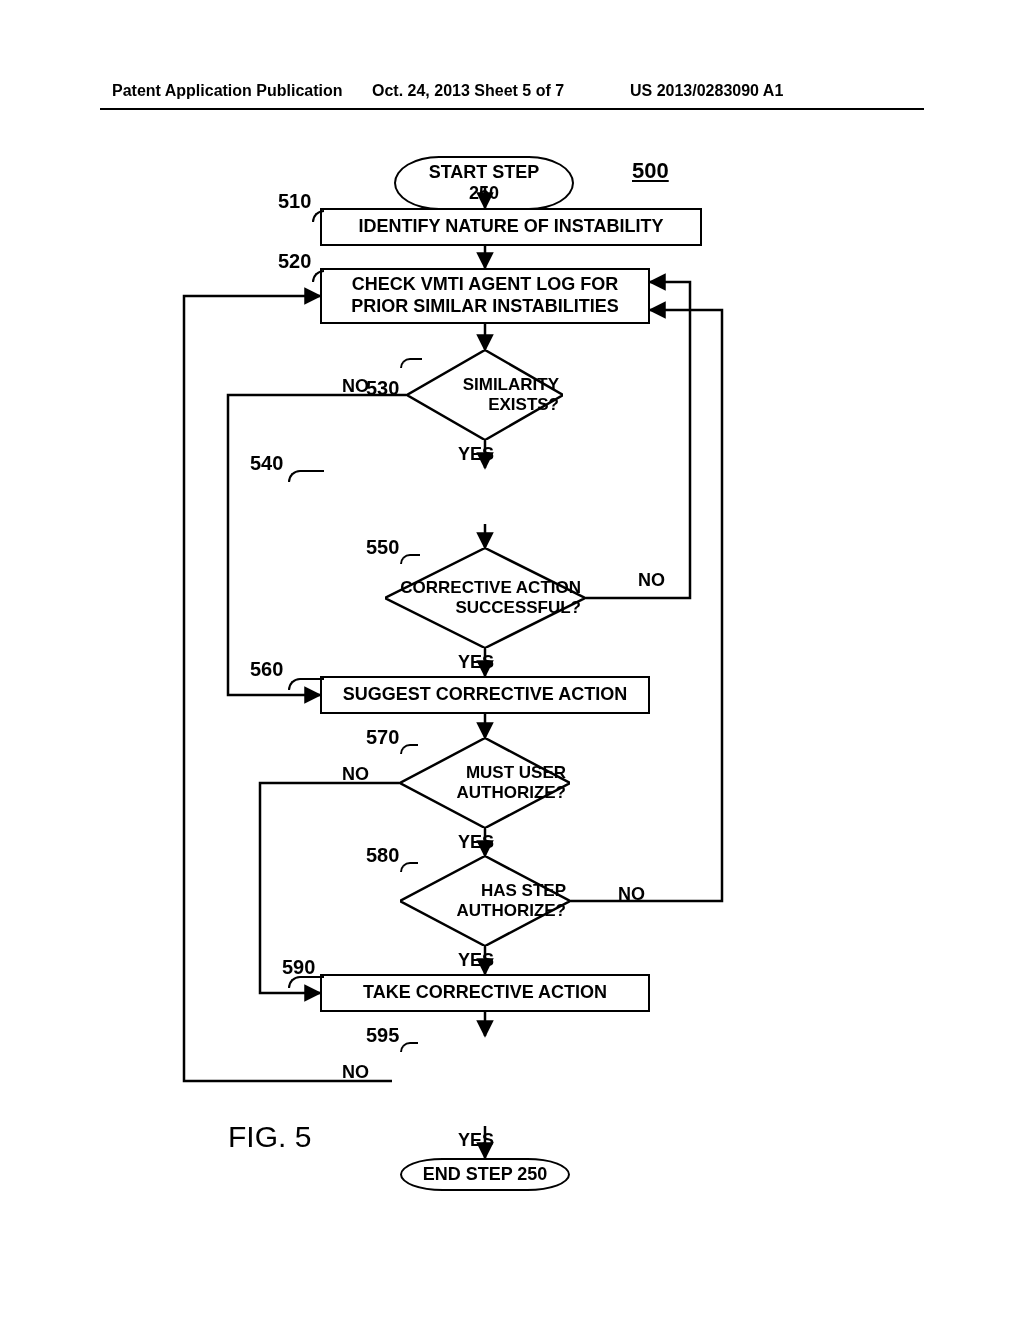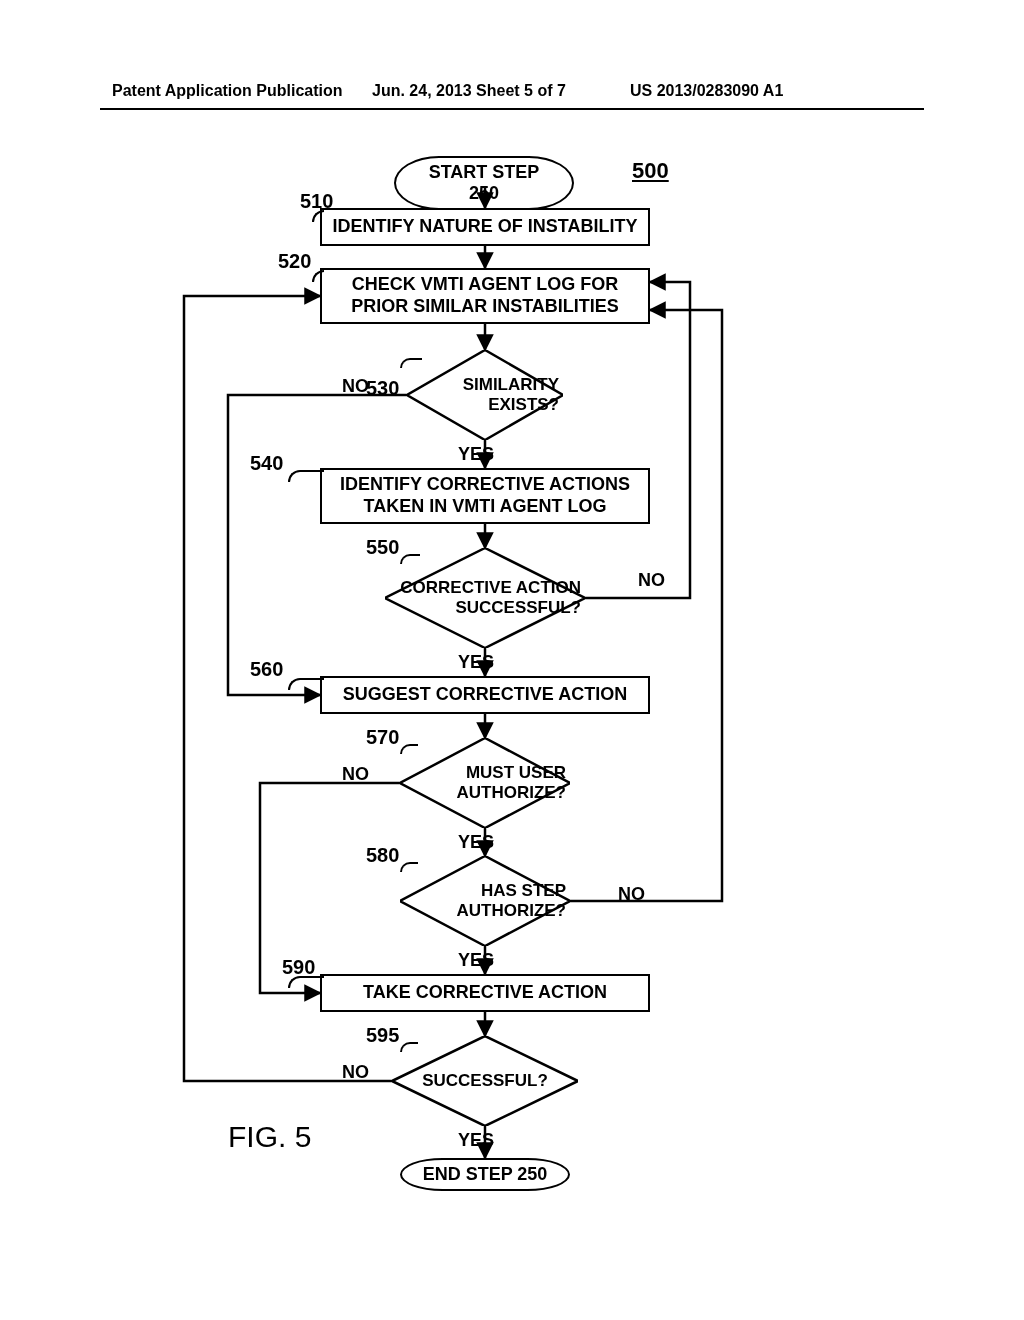--- a/index.html
+++ b/index.html
@@ -105,51 +105,50 @@
     pointer-events: none;
   }
 </style>
 </head>
 <body>
 
 <div class="page">
 
   <div class="header">
     <span class="hdr-left">Patent Application Publication</span>
-    <span class="hdr-center">Jun. 24, 2013  Sheet 5 of 7</span>
+    <span class="hdr-center">Oct. 24, 2013  Sheet 5 of 7</span>
     <span class="hdr-right">US 2013/0283090 A1</span>
   </div>
   <div class="hr"></div>
 
   <div class="diagram">
 
     <div class="ref" style="left:512px; top:8px; text-decoration: underline; font-size:22px;">500</div>
 
     <div class="terminator" style="left:274px; top:6px; width:180px;">START STEP 250</div>
 
-    <div class="process" style="left:200px; top:58px; width:330px; height:38px;">IDENTIFY NATURE OF INSTABILITY</div>
-    <div class="ref" style="left:158px; top:40px;margin-left:22px;">510</div>
+    <div class="process" style="left:200px; top:58px; width:382px; height:38px;">IDENTIFY NATURE OF INSTABILITY</div>
+    <div class="ref" style="left:158px; top:40px;">510</div>
     <div class="refline" style="left:192px; top:60px; width:12px; height:12px; border-top:2px solid #000; border-left:2px solid #000; border-radius: 12px 0 0 0; background:none;"></div>
 
     <div class="process" style="left:200px; top:118px; width:330px; height:56px;">CHECK VMTI AGENT LOG FOR PRIOR SIMILAR INSTABILITIES</div>
     <div class="ref" style="left:158px; top:100px;">520</div>
     <div class="refline" style="left:192px; top:120px; width:12px; height:12px; border-top:2px solid #000; border-left:2px solid #000; border-radius: 12px 0 0 0; background:none;"></div>
 
     <div class="diamond-wrap" style="left:287px; top:200px; width:156px; height:90px;">
       <svg width="156" height="90" style="position:absolute;top:0;left:0;">
           <polygon points="78,0 156,45 78,90 0,45" fill="#fff" stroke="#000" stroke-width="2.5"></polygon>
         </svg>
       <div class="diamond-text">SIMILARITY EXISTS?</div>
     </div>
     <div class="ref" style="left:246px; top:190px;margin-top:37px;">530</div>
     <div class="refline" style="left:280px; top:208px; width:22px; height:10px; border-top:2px solid #000; border-left:2px solid #000; border-radius: 10px 0 0 0; background:none;"></div>
     <div class="label" style="left:222px; top:226px;">NO</div>
     <div class="label" style="left:338px; top:294px;">YES</div>
 
-    <div class="process" style="left:200px; top:318px; width:330px; height:56px;">IDENTIFY CORRECTIVE ACTIONS TAKEN IN VMTI AGENT LOG</div>
     <div class="ref" style="left:130px; top:302px;">540</div>
     <div class="refline" style="left:168px; top:320px; width:36px; height:12px; border-top:2px solid #000; border-left:2px solid #000; border-radius: 12px 0 0 0; background:none;"></div>
 
     <div class="diamond-wrap" style="left:265px; top:398px; width:200px; height:100px;">
       <svg width="200" height="100" style="position:absolute;top:0;left:0;">
           <polygon points="100,0 200,50 100,100 0,50" fill="#fff" stroke="#000" stroke-width="2.5"></polygon>
         </svg>
       <div class="diamond-text">CORRECTIVE ACTION SUCCESSFUL?</div>
     </div>
     <div class="ref" style="left:246px; top:386px;">550</div>
@@ -180,26 +179,20 @@
     </div>
     <div class="ref" style="left:246px; top:694px;">580</div>
     <div class="refline" style="left:280px; top:712px; width:18px; height:10px; border-top:2px solid #000; border-left:2px solid #000; border-radius: 10px 0 0 0; background:none;"></div>
     <div class="label" style="left:498px; top:734px;">NO</div>
     <div class="label" style="left:338px; top:800px;">YES</div>
 
     <div class="process" style="left:200px; top:824px; width:330px; height:38px;">TAKE CORRECTIVE ACTION</div>
     <div class="ref" style="left:130px; top:806px;margin-left:32px;">590</div>
     <div class="refline" style="left:168px; top:826px; width:36px; height:12px; border-top:2px solid #000; border-left:2px solid #000; border-radius: 12px 0 0 0; background:none;"></div>
 
-    <div class="diamond-wrap" style="left:272px; top:886px; width:186px; height:90px;">
-      <svg width="186" height="90" style="position:absolute;top:0;left:0;">
-          <polygon points="93,0 186,45 93,90 0,45" fill="#fff" stroke="#000" stroke-width="2.5"></polygon>
-        </svg>
-      <div class="diamond-text">SUCCESSFUL?</div>
-    </div>
     <div class="ref" style="left:246px; top:874px;">595</div>
     <div class="refline" style="left:280px; top:892px; width:18px; height:10px; border-top:2px solid #000; border-left:2px solid #000; border-radius: 10px 0 0 0; background:none;"></div>
     <div class="label" style="left:222px; top:912px;">NO</div>
     <div class="label" style="left:338px; top:980px;">YES</div>
 
     <div class="terminator" style="left:280px; top:1008px; width:170px;">END STEP 250</div>
 
     <div class="fignum" style="left:108px; top:970px;">FIG. 5</div>
 
     <svg class="flow" viewBox="0 0 784 1080">

